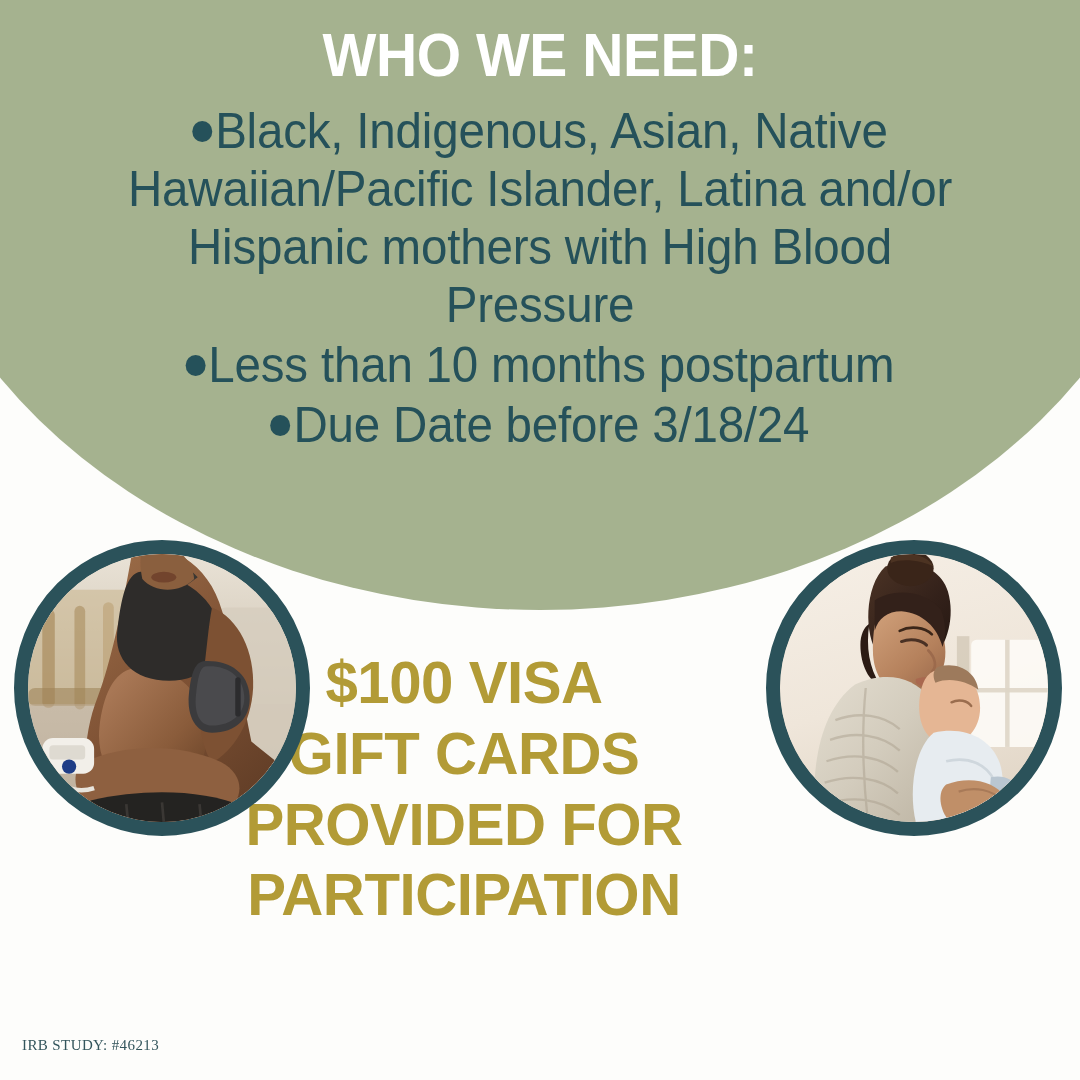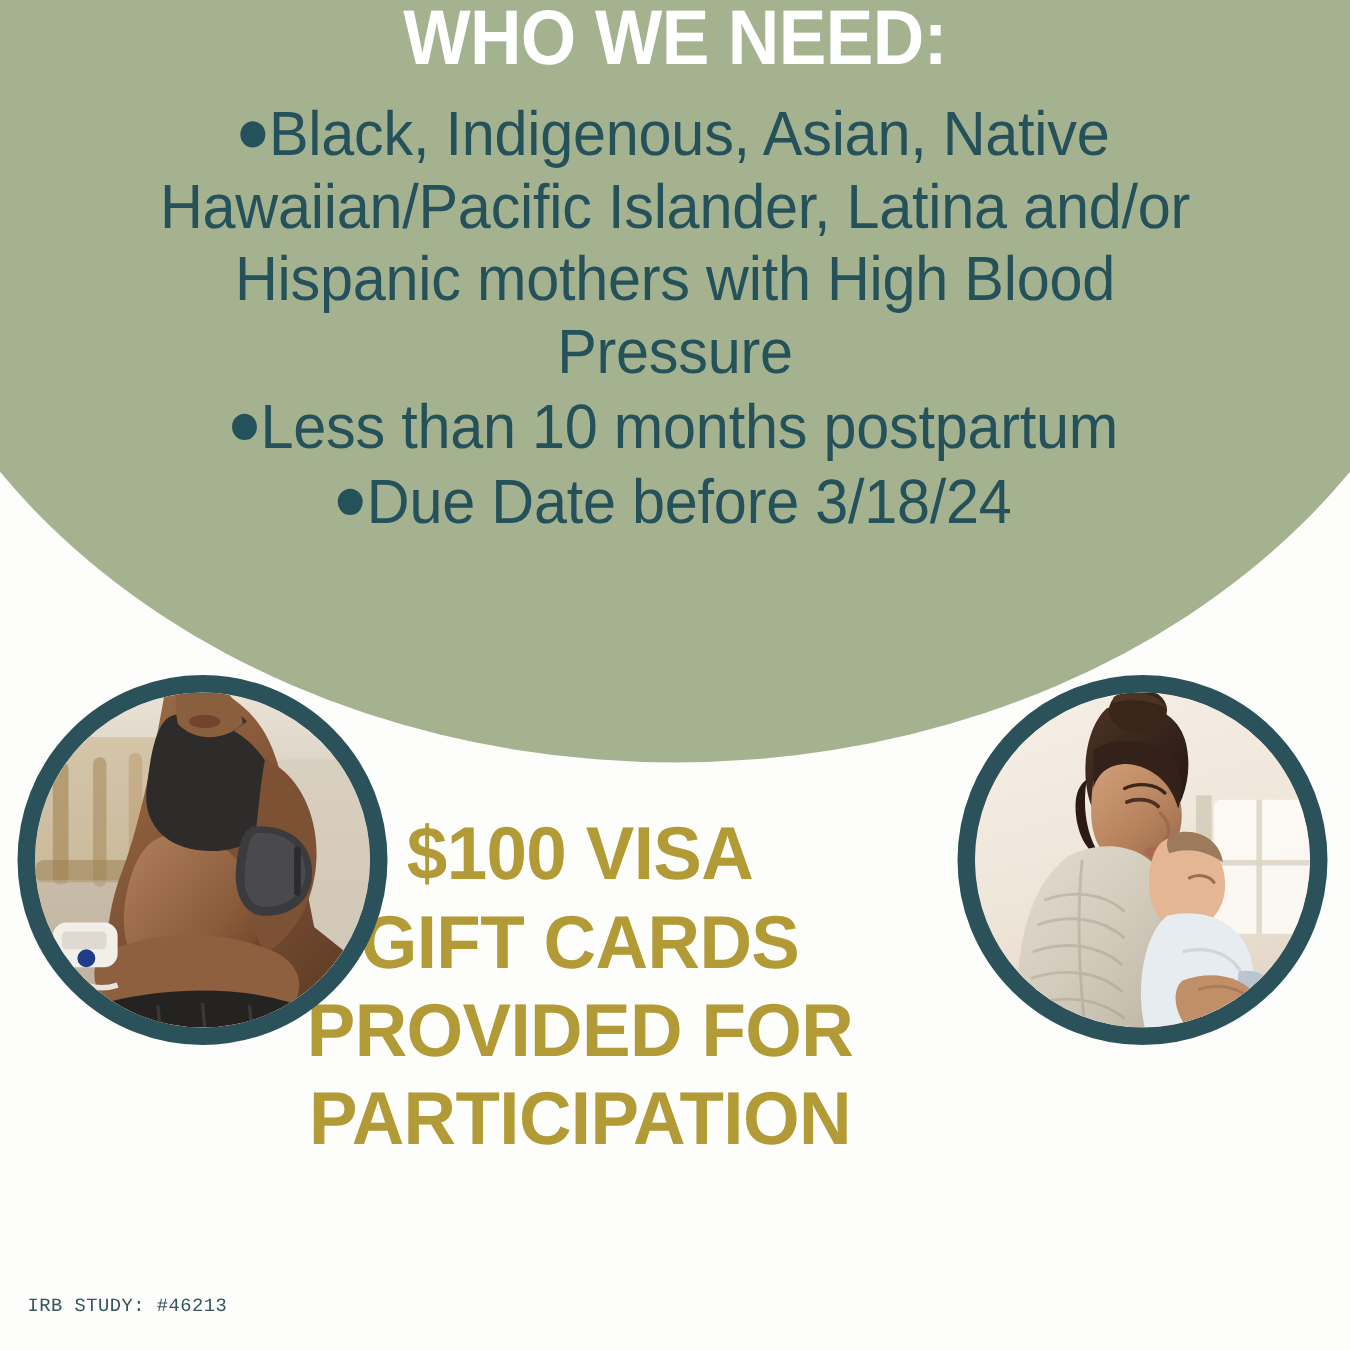--- a/index.html
+++ b/index.html
@@ -29,20 +29,21 @@
   }
 
   
   .top-block {
     position: absolute;
     left: 0;
     top: 0;
     width: 1080px;
     z-index: 2;
     text-align: center;
+    padding-top: 24px;
     box-sizing: border-box;
   }
   .headline {
     font-family: "Liberation Sans Narrow", "Liberation Sans", sans-serif;
     font-weight: bold;
     font-size: 62px;
     line-height: 1.0;
     letter-spacing: -0.5px;
     color: #FFFFFF;
     margin: 0 0 14px 0;
@@ -116,21 +117,21 @@
     transform: scaleX(0.97);
     transform-origin: center;
   }
 
   
   .irb {
     position: absolute;
     z-index: 4;
     left: 22px;
     bottom: 26px;
-    font-family: Liberation Mono, monospace;
+    font-family: Liberation Serif, serif;
     font-size: 15px;
     letter-spacing: 0.4px;
     color: #33555C;
   }
 </style>
 </head>
 <body>
 
 <div id="poster">
 

